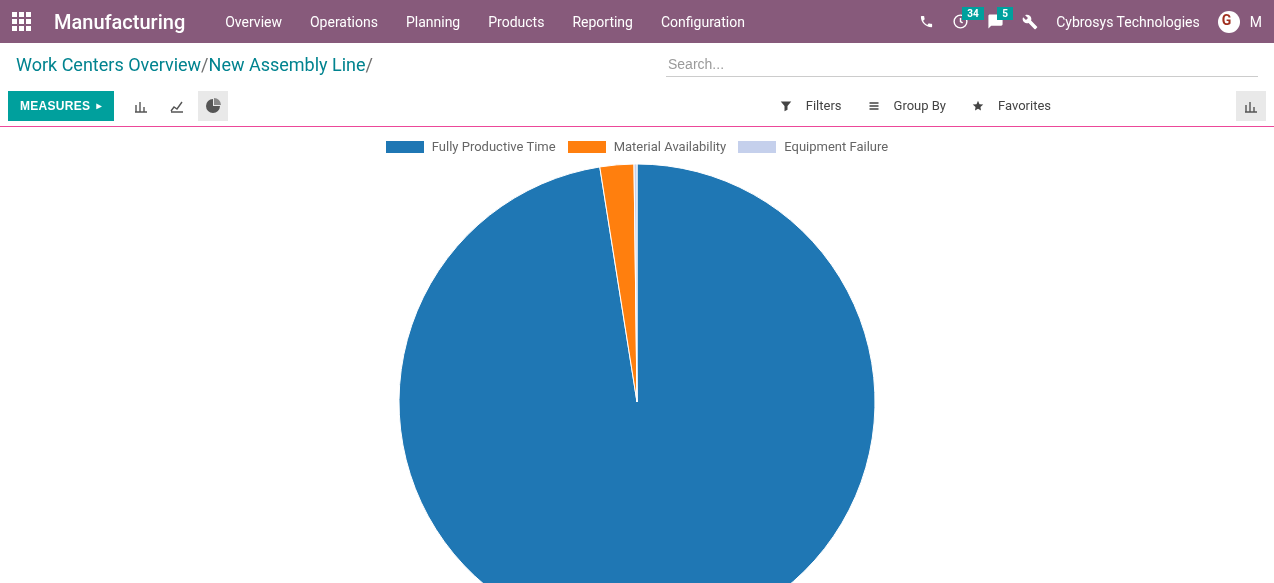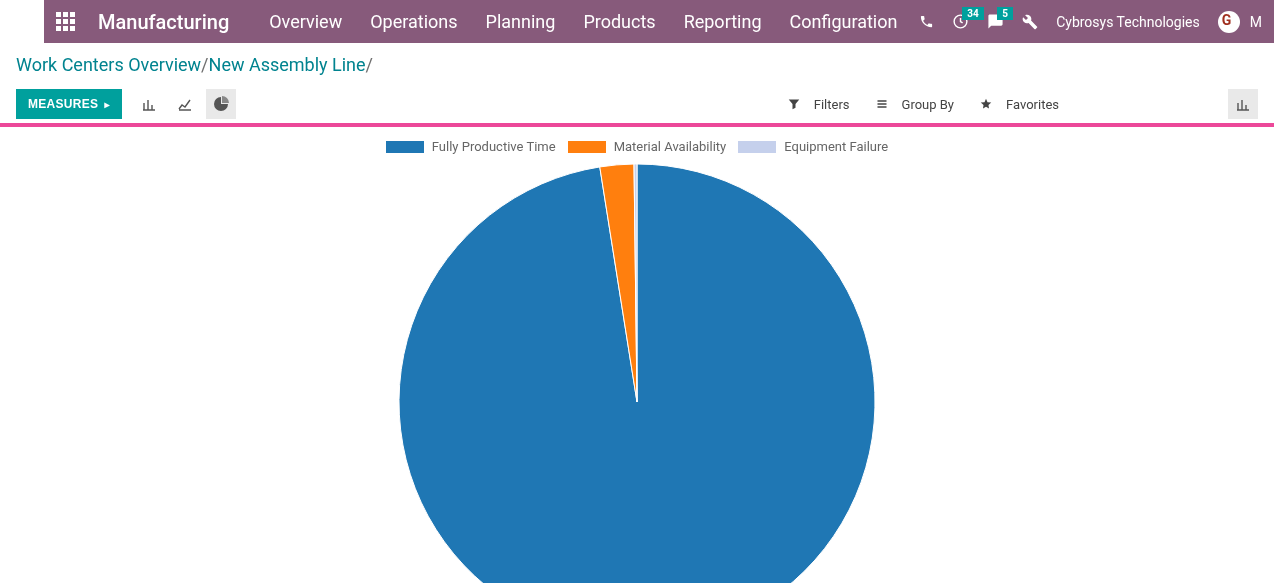--- a/index.html
+++ b/index.html
@@ -1,43 +1,43 @@
 <!DOCTYPE html>
 <html><head>
 <meta charset="utf-8">
 <style>
   * { box-sizing: border-box; margin: 0; padding: 0; }
   body { font-family: -apple-system, BlinkMacSystemFont, "Segoe UI", Roboto, "Helvetica Neue", Arial, sans-serif; font-size: 14px; color: #4c4c4c; background: #fff; overflow: hidden; width: 1274px; height: 583px; }
 
   
-  .navbar { background:#875A7B; height:43px; display:flex; align-items:center; color:#fff; padding:0 12px 0 10px;margin-left:44px; }
+  .navbar { background:#875A7B; height:43px; display:flex; align-items:center; color:#fff; padding:0 12px 0 10px; }
   .apps-icon { width:24px; height:24px; margin-right:20px; cursor:pointer; display:flex; flex-wrap:wrap; gap:2px; padding:2px; }
   .apps-icon span { width:5px; height:5px; background:#fff; }
   .brand { font-size:20px; font-weight:500; margin-right:40px; }
   .nav-items { display:flex; gap:28px; flex:1; }
-  .nav-item { font-size:18px; cursor:pointer; }
+  .nav-item { font-size:14px; cursor:pointer; }
   .right-items { display:flex; align-items:center; gap:18px; margin-left:auto; }
   .ic { display:inline-flex; align-items:center; justify-content:center; cursor:pointer; position:relative; }
   .badge { background:#00A09D; color:#fff; font-size:10px; font-weight:bold; border-radius:0; padding:1px 5px; position:absolute; top:-6px; left:10px; }
   .username { font-size:14px; cursor:pointer; }
   .avatar { width:22px; height:22px; border-radius:50%; background:#fff; position:relative; overflow:hidden; flex-shrink:0; }
   .avatar::after { content:"G"; position:absolute; left:4px; top:1px; font-size:14px; font-weight:bold; color:#a03020; }
 
   
   .row2 { display:flex; align-items:center; height:42px; padding:0 16px; }
   .breadcrumb { display:flex; align-items:center; font-size:18px; flex:1; min-width:0; }
   .bc-link { color:#00838F; cursor:pointer; }
   .bc-sep { color:#6f6f6f; }
   .bc-active { color:#6f6f6f; }
   .search-wrap { width:592px; border-bottom:1px solid #ccc; }
   .search-input { width:100%; border:none; outline:none; font-size:14px; padding:4px 2px; color:#333; }
   .search-input::placeholder { color:#9a9a9a; }
 
   
-  .row3 { display:flex; align-items:center; height:42px; padding:0 16px; border-bottom:4px solid #ec4899; }
+  .row3 { display:flex; align-items:center; height:42px; padding:0 8px; border-bottom:1px solid #ec4899; }
   .measures-btn { background:#00A09D; color:#fff; font-size:12px; font-weight:bold; letter-spacing:0.3px; padding:8px 12px; cursor:pointer; display:flex; align-items:center; gap:6px; border:none; }
   .measures-btn .caret { font-size:10px; }
   .view-btns { display:flex; gap:6px; margin-left:12px; }
   .view-btn { width:30px; height:30px; display:flex; align-items:center; justify-content:center; cursor:pointer; background:#fff; border:none; }
   .view-btn.active { background:#e9e9e9; }
   .filter-items { display:flex; gap:26px; margin-left:auto; align-items:center; color:#444; }
   .filter-item { display:flex; align-items:center; gap:14px; font-size:13px; cursor:pointer; }
   .view-btn2 { width:30px; height:30px; display:flex; align-items:center; justify-content:center; cursor:pointer; background:#e9e9e9; border:none; }
 
   
@@ -103,20 +103,23 @@
     <span style="margin-left:-8px;">M</span>
   </div>
 </div>
 
 <div class="row2">
   <div class="breadcrumb">
     <span class="bc-link">Work Centers Overview</span>
     <span class="bc-sep">/</span>
     <span class="bc-link">New Assembly Line</span>
     <span class="bc-sep">/</span>
+  </div>
+  <div class="search-wrap">
+    <input class="search-input" placeholder="Search..." style="">
   </div>
 </div>
 
 <div class="row3">
   <button class="measures-btn">
     <span>MEASURES</span>
     <span class="caret">▸</span>
   </button>
   <div class="view-btns">
     <button class="view-btn">

